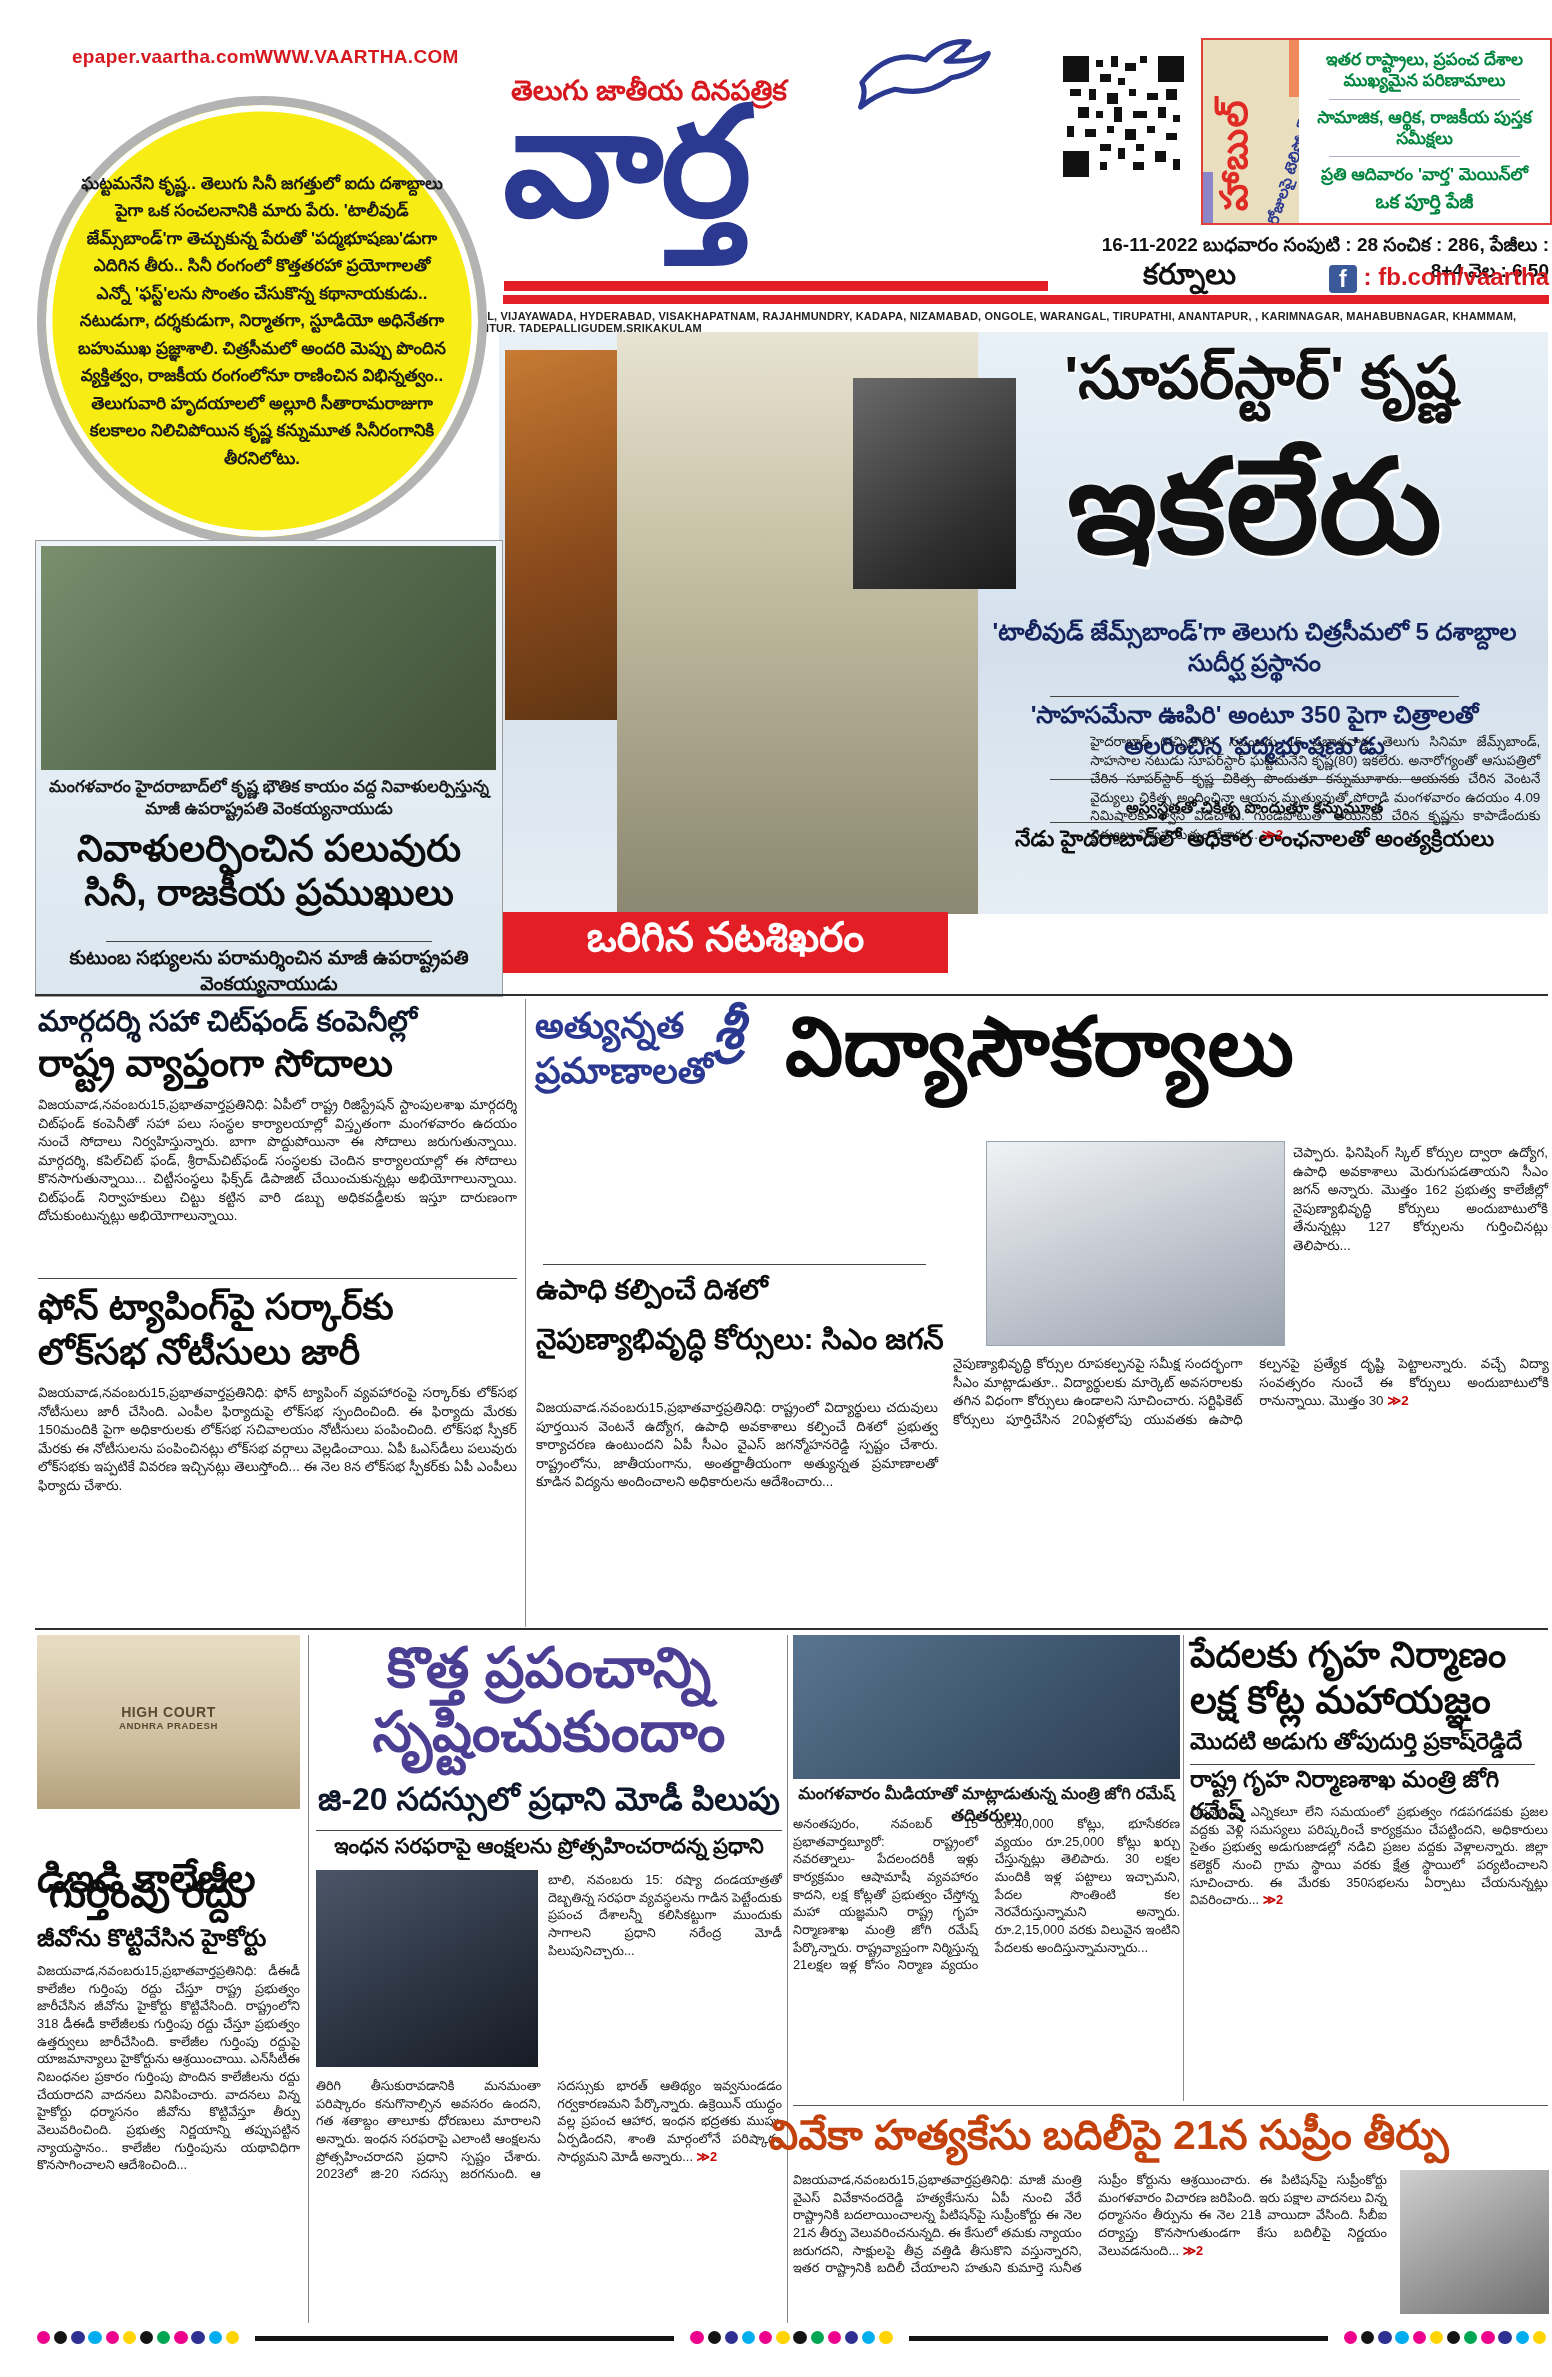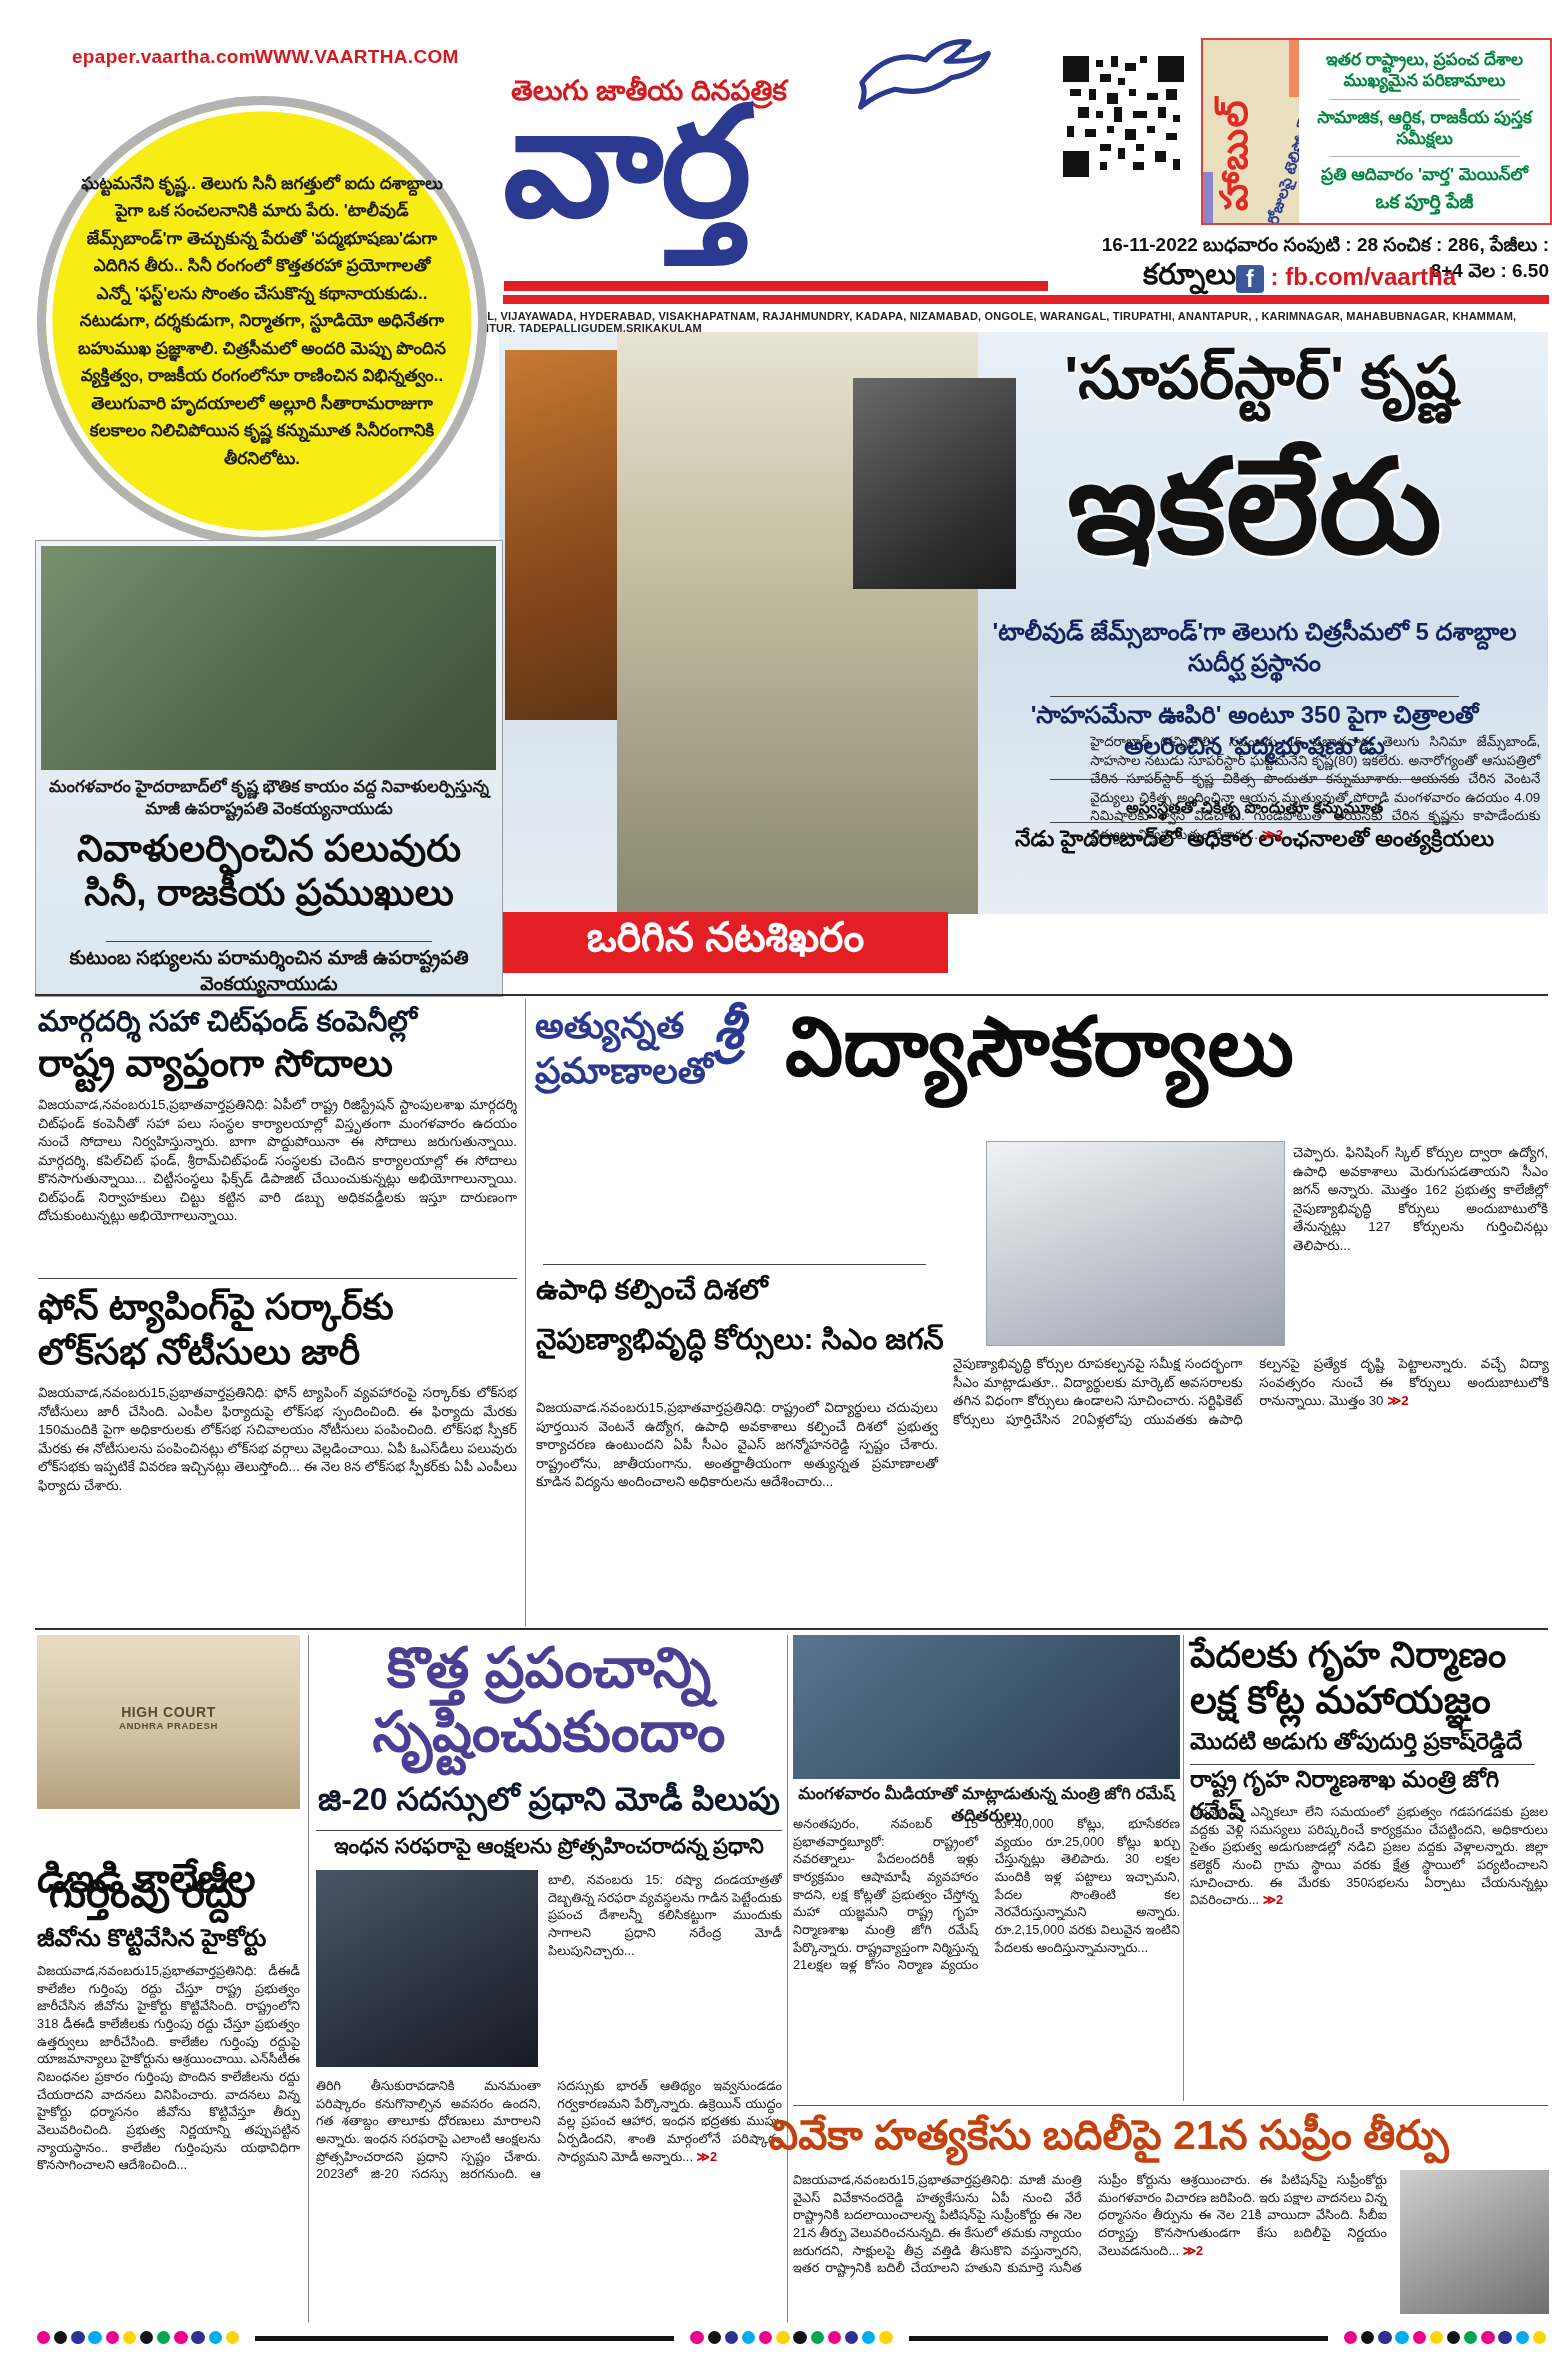--- a/index.html
+++ b/index.html
@@ -134,21 +134,21 @@
       <div class="promo-line">ఇతర రాష్ట్రాలు, ప్రపంచ దేశాల ముఖ్యమైన పరిణామాలు</div>
       <hr class="promo-hr">
       <div class="promo-line">సామాజిక, ఆర్థిక, రాజకీయ పుస్తక సమీక్షలు</div>
       <hr class="promo-hr">
       <div class="promo-line blue">ప్రతి ఆదివారం 'వార్త' మెయిన్‌లో</div>
       <div class="promo-line red" style="font-size:19px;">ఒక పూర్తి పేజీ</div>
     </div>
   </div>
 
   <div class="abs dateline" style="left:1086px;top:234px;width:463px;">16-11-2022 బుధవారం సంపుటి : 28 సంచిక : 286, పేజీలు : 8+4 వెల : 6.50</div>
-  <div class="abs" style="left:1086px;top:258px;width:463px;display:flex;align-items:center;">
+  <div class="abs" style="left:1086px;top:258px;width:463px;display:flex;align-items:center;justify-content:space-between;">
     <div class="edition" style="margin-left:57px;">కర్నూలు</div>
     <div class="fbrow"><span class="fbicon">f</span> <span>: fb.com/vaartha</span></div>
   </div>
   <div class="abs logobar" style="left:503px;top:295px;width:1046px;height:9px;"></div>
   <div class="abs publine" style="left:332px;top:310px;width:1217px;">PUBLISHED FROM KURNOOL, VIJAYAWADA, HYDERABAD, VISAKHAPATNAM, RAJAHMUNDRY, KADAPA, NIZAMABAD, ONGOLE, WARANGAL, TIRUPATHI, ANANTAPUR, , KARIMNAGAR, MAHABUBNAGAR, KHAMMAM, NELLORE, NALGONDA, GUNTUR, TADEPALLIGUDEM,SRIKAKULAM</div>
 
   <div class="abs bubble" style="left:37px;top:96px;width:432px;height:432px;">
     <div class="bubble-text">ఘట్టమనేని కృష్ణ.. తెలుగు సినీ జగత్తులో ఐదు దశాబ్దాలు పైగా ఒక సంచలనానికి మారు పేరు. 'టాలీవుడ్ జేమ్స్‌బాండ్'గా తెచ్చుకున్న పేరుతో 'పద్మభూషణు'డుగా ఎదిగిన తీరు.. సినీ రంగంలో కొత్తతరహా ప్రయోగాలతో ఎన్నో 'ఫస్ట్'లను సొంతం చేసుకొన్న కథానాయకుడు.. నటుడుగా, దర్శకుడుగా, నిర్మాతగా, స్టూడియో అధినేతగా బహుముఖ ప్రజ్ఞాశాలి. చిత్రసీమలో అందరి మెప్పు పొందిన వ్యక్తిత్వం, రాజకీయ రంగంలోనూ రాణించిన విభిన్నత్వం.. తెలుగువారి హృదయాలలో అల్లూరి సీతారామరాజుగా కలకాలం నిలిచిపోయిన కృష్ణ కన్నుమూత సినీరంగానికి తీరనిలోటు.</div>
   </div>
 

